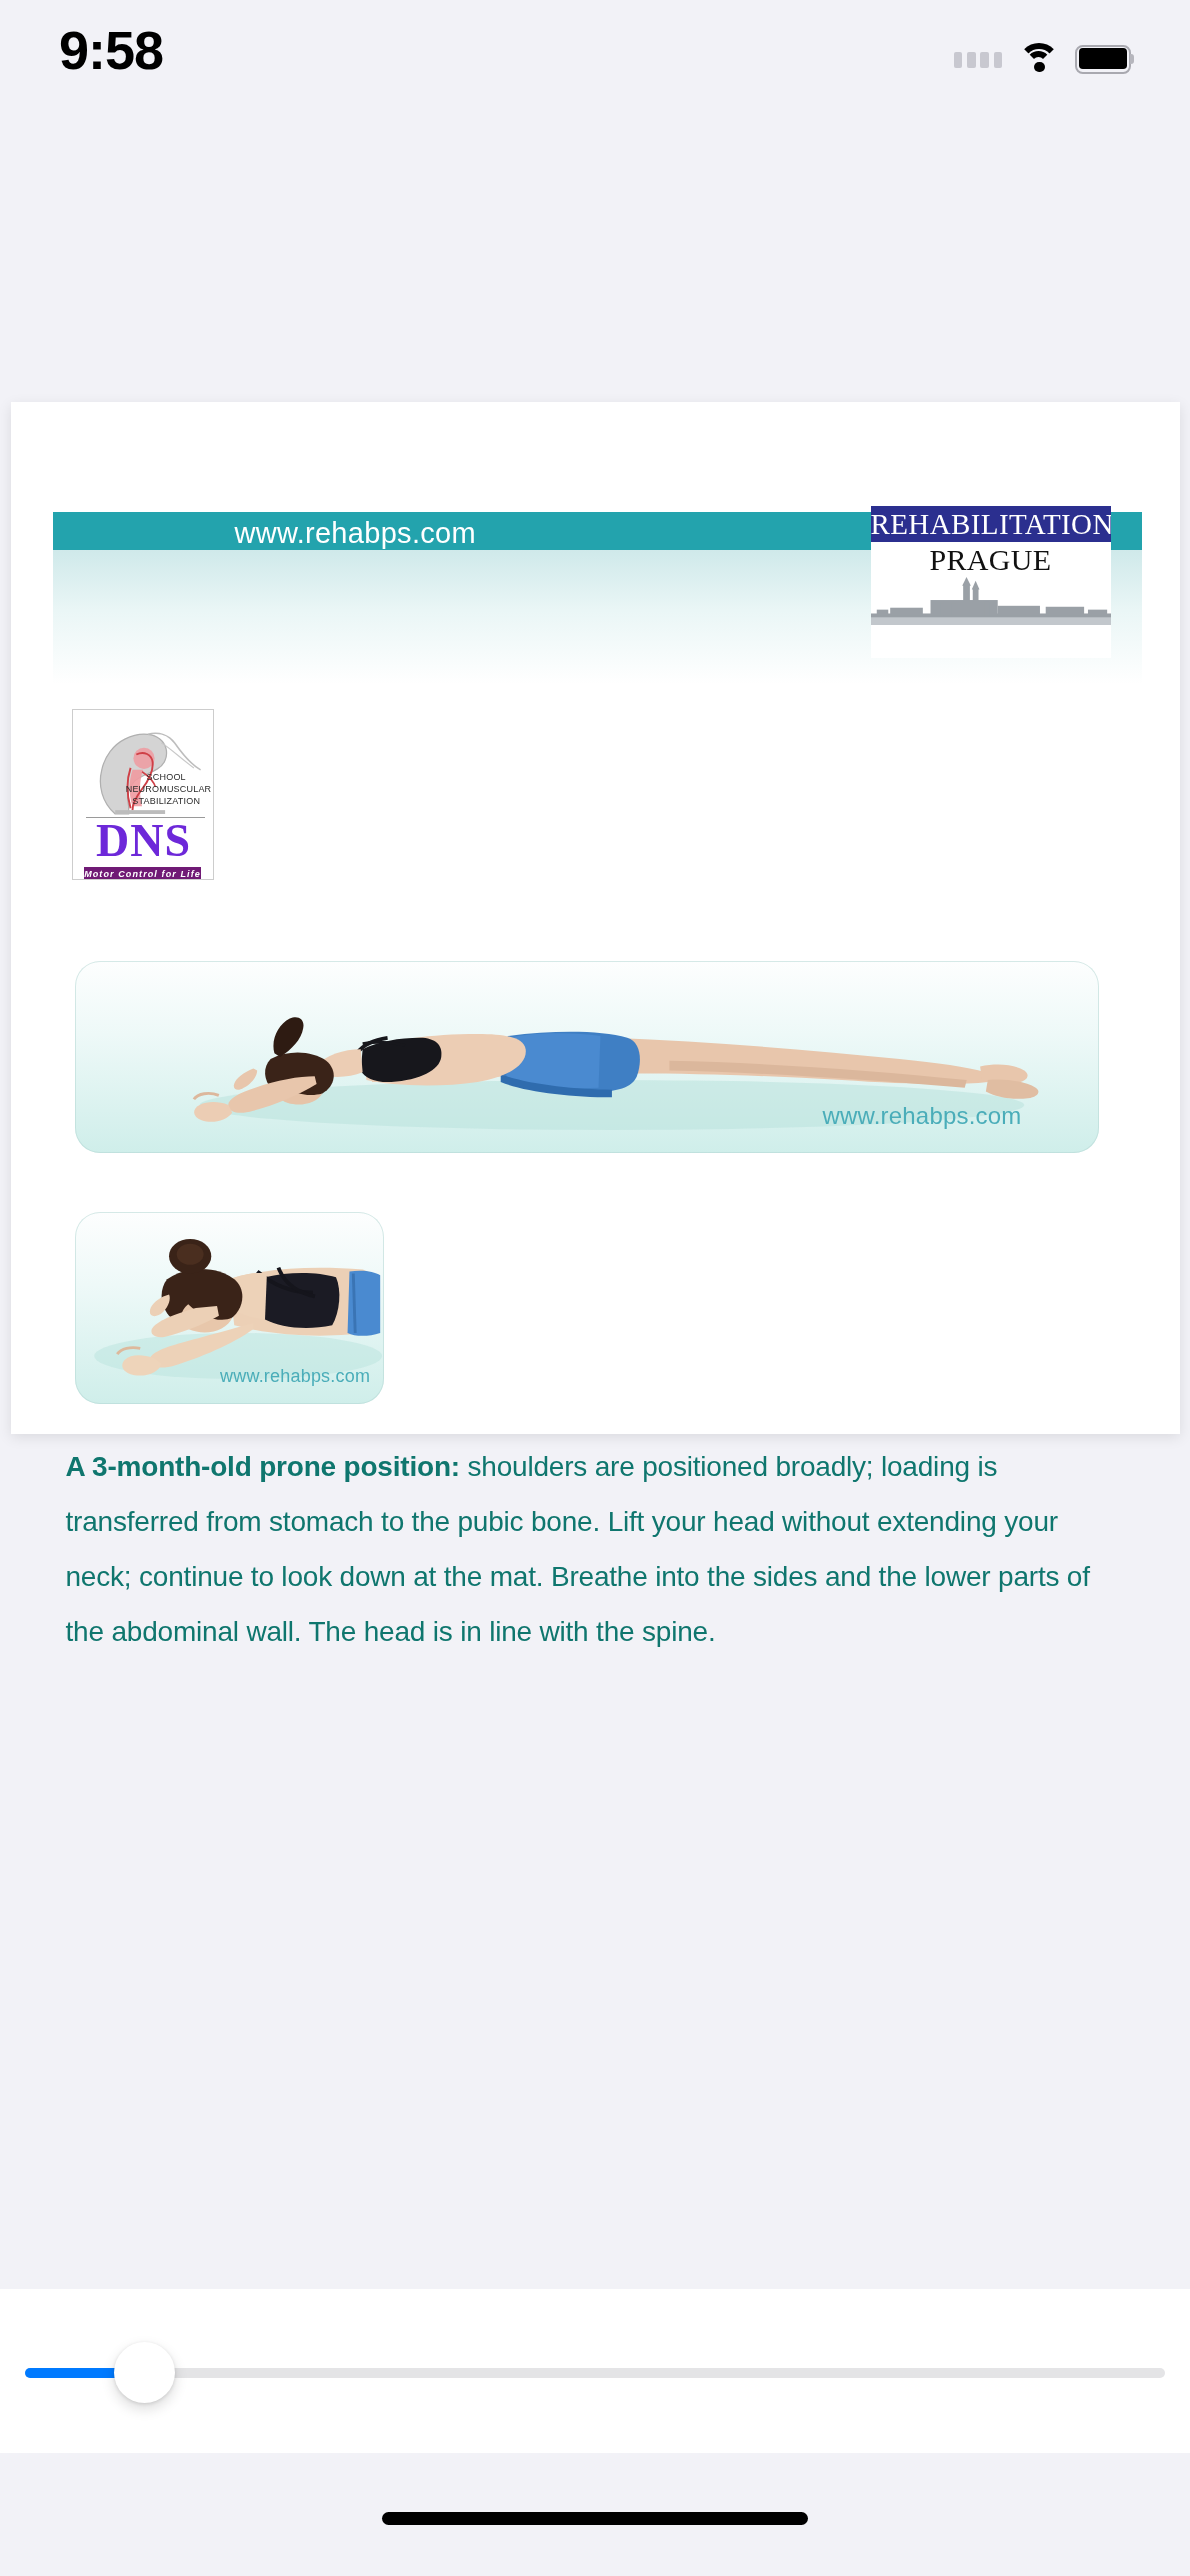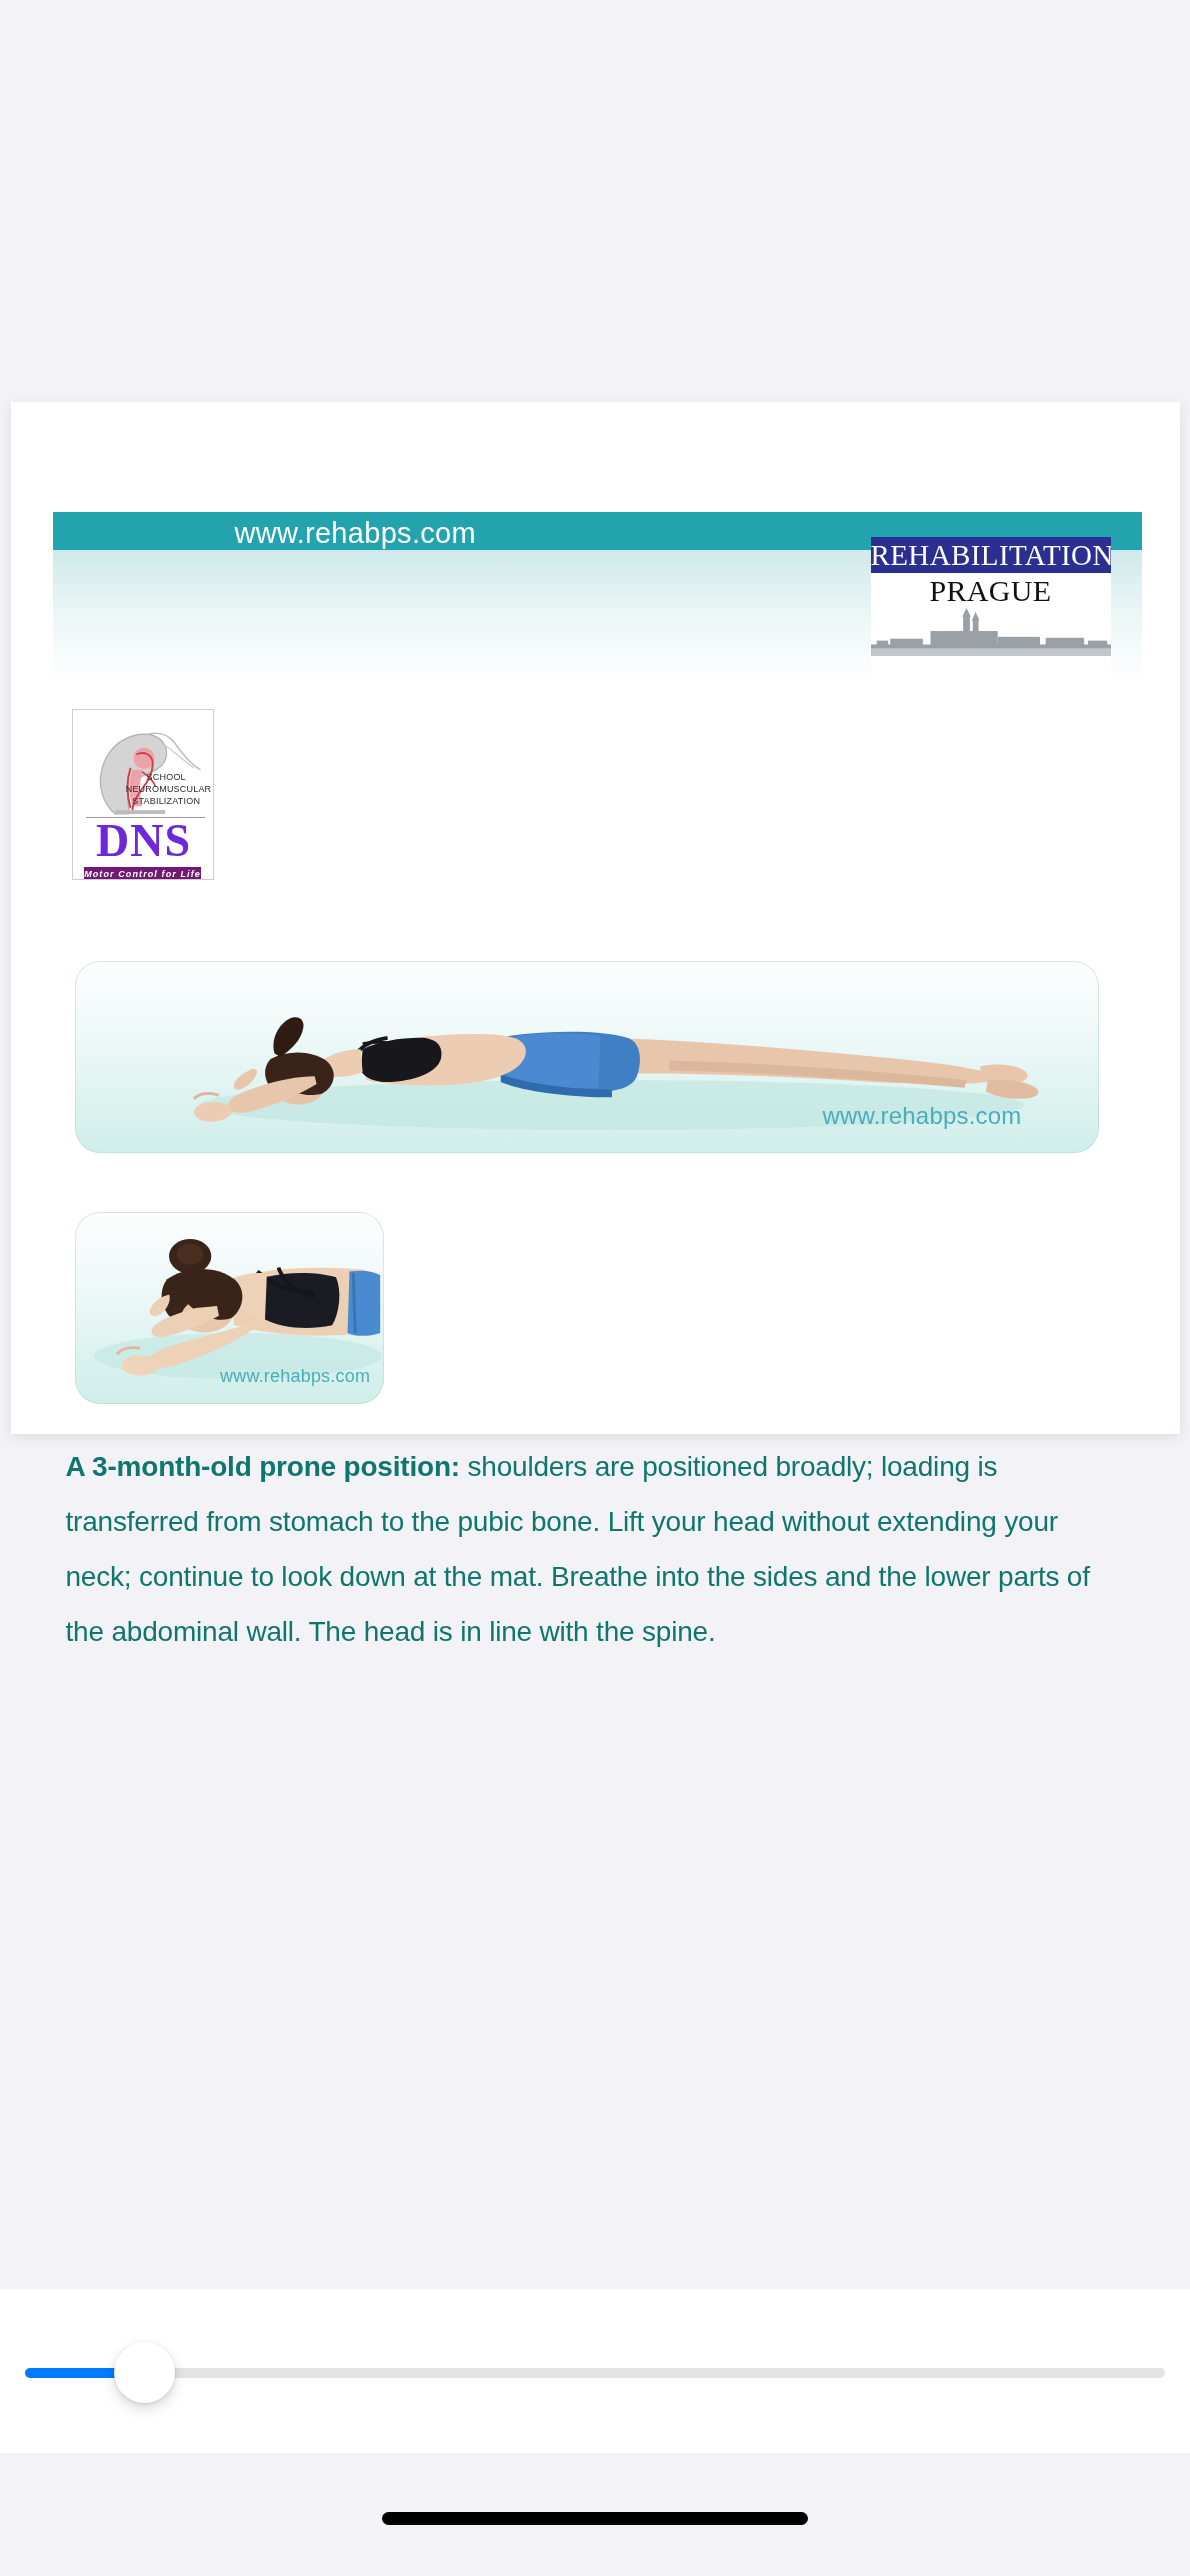--- a/index.html
+++ b/index.html
@@ -87,21 +87,21 @@
     background:linear-gradient(180deg,#cfe9ea 0%, #eaf6f6 45%, #ffffff 100%);
   }
   .site-url{
     position:absolute; left:182px; top:1.9px; height:38px; line-height:38px;
     font-size:29px; color:#ffffff; letter-spacing:0.3px;
   }
 
   
   .rps{
     position:absolute; right:31px; top:-5.7px; width:240px; height:152px;
-    background:#ffffff; overflow:hidden;margin-top:31px;
+    background:#ffffff; overflow:hidden;
   }
   .rps-top{
     width:240px; height:36px; background:#2b2f8f;
     color:#ffffff; font-family:"Liberation Serif", serif; font-size:29px;
     letter-spacing:0.4px; text-align:center; line-height:36px;
   }
   .rps-mid{
     width:240px; height:35px; color:#111;
     font-family:"Liberation Serif", serif; font-size:30px;
     letter-spacing:0.3px; text-align:center; line-height:36px;
@@ -191,20 +191,41 @@
   .home-ind{
     position:absolute; left:50%; margin-left:-213px; top:59px;
     width:426px; height:13.4px; background:#000000; border-radius:7.7px;
   }
 </style>
 </head>
 <body>
 
 <div id="app">
 
+  <div class="statusbar">
+    <div class="sb-time">9:58</div>
+    <div class="sb-right">
+      <div class="sig-dots">
+        <i></i>
+          <i></i>
+          <i></i>
+          <i></i>
+      </div>
+      <div class="wifi">
+        <span class="w1"></span>
+          <span class="w2"></span>
+          <span class="w3"></span>
+      </div>
+      <div class="batt">
+        <div class="shell"></div>
+          <div class="fill"></div>
+          <div class="cap"></div>
+      </div>
+    </div>
+  </div>
 
 
   <div class="content">
 
     <div class="card">
 
       <div class="slide-head">
         <div class="teal-band"></div>
         <div class="teal-fade"></div>
         <div class="site-url">www.rehabps.com</div>

